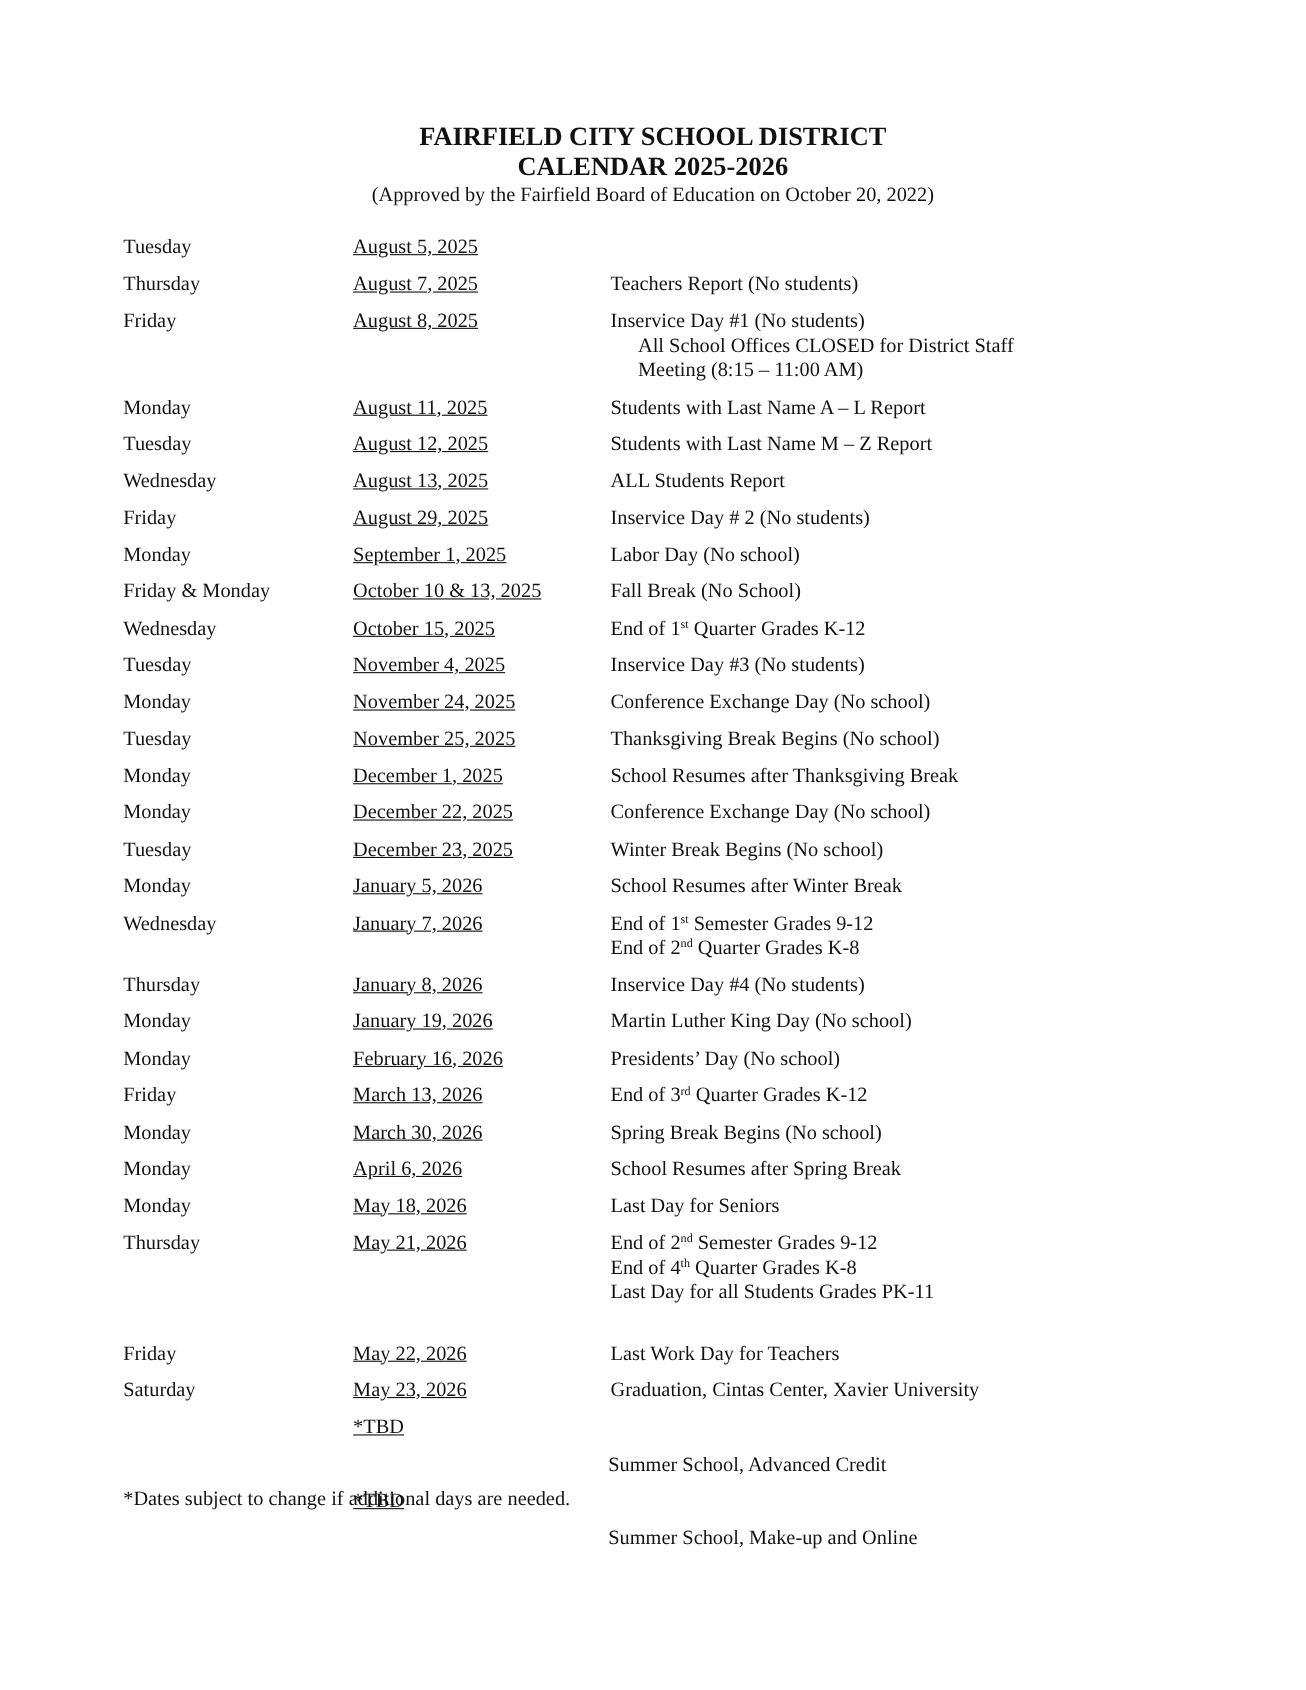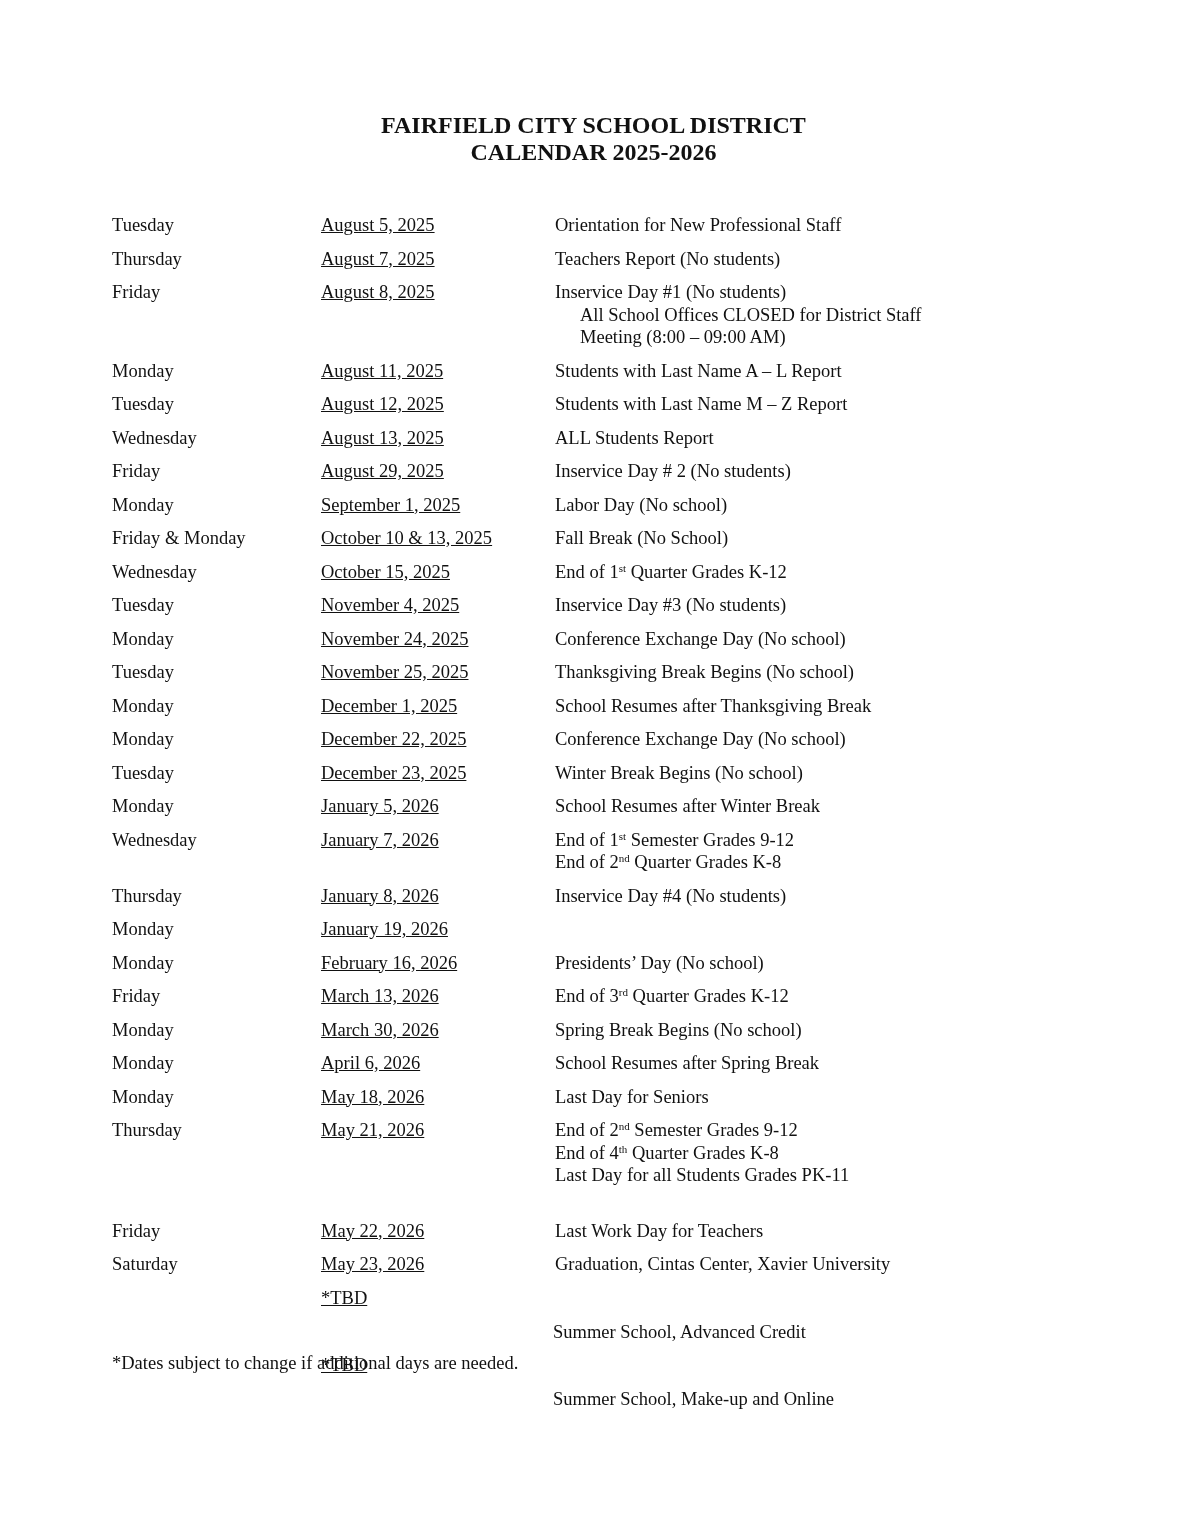--- a/index.html
+++ b/index.html
@@ -22,44 +22,42 @@
   .b { font-weight: normal; }
   sup { font-size: 11px; line-height: 0; vertical-align: 6px; text-align: right; }
   .footnote { position: absolute; left: 112px; top: 1352px; font-size: 18.5px; line-height: 22.5px; }
 </style>
 </head>
 <body>
 
 <div class="header">
   <p class="title">FAIRFIELD CITY SCHOOL DISTRICT</p>
   <p class="title">CALENDAR 2025-2026</p>
+  <p class="subtitle">(Approved by the Fairfield Board of Education on October 20, 2022)</p>
 </div>
 
 <div class="rows" id="rows">
     <div class="row" style="margin-bottom: 11px;">
       <div class="col-day">Tuesday</div>
       <div class="col-date">August 5, 2025</div>
-      <div class="col-desc">
-        <span class="line"><span>Orientation for New Professional Staff</span></span>
-      </div>
     </div>
     <div class="row" style="margin-bottom: 11px;">
       <div class="col-day">Thursday</div>
       <div class="col-date">August 7, 2025</div>
       <div class="col-desc">
         <span class="line"><span>Teachers Report (No students)</span></span>
       </div>
     </div>
     <div class="row" style="margin-bottom: 11px;">
       <div class="col-day">Friday</div>
       <div class="col-date">August 8, 2025</div>
       <div class="col-desc">
         <span class="line"><span>Inservice Day #1 (No students)</span></span>
         <span class="line indent"><span>All School Offices CLOSED for District Staff</span></span>
-        <span class="line indent"><span>Meeting (8:00 – 09:00 AM)</span></span>
+        <span class="line indent"><span>Meeting (8:15 – 11:00 AM)</span></span>
       </div>
     </div>
     <div class="row" style="margin-bottom: 11px;">
       <div class="col-day">Monday</div>
       <div class="col-date">August 11, 2025</div>
       <div class="col-desc">
         <span class="line"><span>Students with </span><span class="b">Last Name A – L</span><span> Report</span></span>
       </div>
     </div>
     <div class="row" style="margin-bottom: 11px;">
@@ -164,20 +162,23 @@
     <div class="row" style="margin-bottom: 11px;">
       <div class="col-day">Thursday</div>
       <div class="col-date">January 8, 2026</div>
       <div class="col-desc">
         <span class="line"><span>Inservice Day #4 (No students)</span></span>
       </div>
     </div>
     <div class="row" style="margin-bottom: 11px;">
       <div class="col-day">Monday</div>
       <div class="col-date">January 19, 2026</div>
+      <div class="col-desc">
+        <span class="line"><span>Martin Luther King Day (No school)</span></span>
+      </div>
     </div>
     <div class="row" style="margin-bottom: 11px;">
       <div class="col-day">Monday</div>
       <div class="col-date">February 16, 2026</div>
       <div class="col-desc">
         <span class="line"><span>Presidents’ Day (No school)</span></span>
       </div>
     </div>
     <div class="row" style="margin-bottom: 11px;">
       <div class="col-day">Friday</div>

